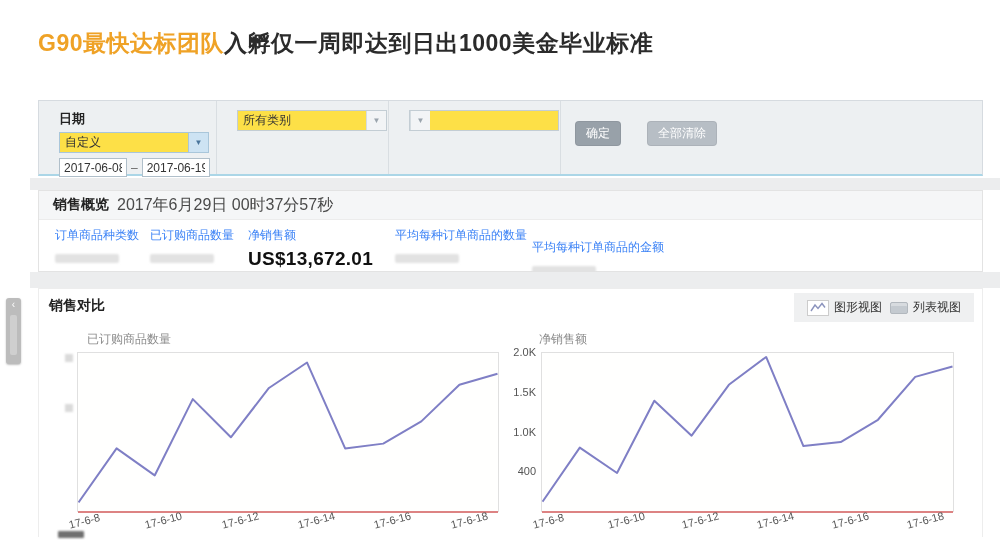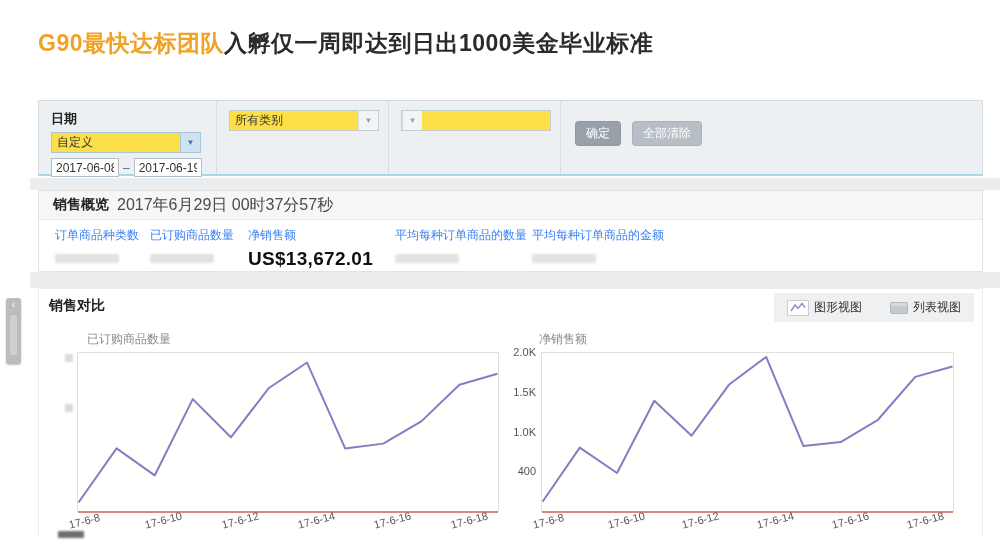--- a/index.html
+++ b/index.html
@@ -10,23 +10,23 @@
   
   .headline { position:absolute; left:38px; top:28px; font-size:23px; font-weight:bold; letter-spacing:.5px; color:#2b2b2b; white-space:nowrap; }
   .headline .hl { color:var(--accent,#efa226); }
 
   
   .side-tab { position:absolute; left:6px; top:298px; width:15px; height:66px; background:#bcbcbc; border-radius:3px; box-shadow:0 1px 2px rgba(0,0,0,.25); color:#fff; font-size:10px; text-align:center; line-height:14px; cursor:pointer; }
   .side-tab .streak { margin:3px auto 0; width:7px; height:40px; background:#cfcfcf; border-radius:2px; }
 
   
   .filter { position:absolute; left:38px; top:100px; width:945px; height:76px; background:#edf0f2; border:1px solid #d6dbe0; border-bottom:2px solid #abd6e7; display:flex; }
-  .fsec { padding:9px 12px 6px; border-right:1px solid #d9dee2; }
+  .fsec { padding:9px 20px 6px; border-right:1px solid #d9dee2; }
   .fsec.s1 { width:178px; } .fsec.s2 { width:172px; } .fsec.s3 { width:172px; }
-  .fsec.sbtn { border-right:none; flex:1; display:flex; align-items:flex-start; gap:11px; padding-top:20px; padding-left:14px; }
+  .fsec.sbtn { border-right:none; flex:1; display:flex; align-items:flex-start; gap:26px; padding-top:20px; padding-left:14px; }
   .flabel { font-size:13px; font-weight:bold; color:#222; margin-bottom:4px; }
   .combo { display:flex; width:150px; height:21px; background:#fde047; border:1px solid #a9c6da; align-items:stretch; cursor:pointer; }
   .combo .val { flex:1; font-size:12px; color:#333; line-height:19px; padding-left:5px; white-space:nowrap; overflow:hidden; }
   .combo .arrow { width:20px; display:flex; align-items:center; justify-content:center; font-size:8px; }
   .combo.blue .arrow { background:#cde3f3; border-left:1px solid #a9c6da; color:#49759c; }
   .combo.gray { border-color:#c3cdd4; }
   .combo.gray .arrow { background:#f2f4f6; border-left:1px solid #d4dce1; color:#9aa4ad; }
   .daterow { display:flex; align-items:center; margin-top:5px; }
   .daterow input { width:68px; height:19px; border:1px solid #b0bfca; font-size:12px; color:#333; padding:0 4px; font-family:inherit; background:#fff; }
   .daterow .sep { margin:0 4px; color:#666; font-size:12px; }
@@ -40,28 +40,28 @@
   .strip2 { top:272px; height:16px; }
 
   
   .overview { position:absolute; left:38px; top:190px; width:945px; height:82px; background:#fff; border:1px solid #e3e3e3; }
   .ov-head { height:29px; background:#f5f6f7; border-bottom:1px solid #ececec; display:flex; align-items:center; padding:0 14px; gap:8px; }
   .ov-title { font-size:14px; font-weight:bold; color:#222; }
   .ov-time { font-size:16px; color:#4a4a4a; }
   .metrics { display:flex; padding:7px 16px 0; }
   .metric { }
   .metric .mlabel { font-size:12px; color:#3b82f6; }
-  .m1 { width:95px; } .m2 { width:98px; } .m3 { width:147px; } .m4 { width:137px; } .m5 { width:150px; }
+  .m1 { width:95px; } .m2 { width:98px; } .m3 { width:147px; } .m4 { width:137px; } .m5 { width:150px;margin-top:12px; }
   .mvalue { font-size:19px; font-weight:bold; color:#111; margin-top:4px; letter-spacing:.3px; }
   .redacted { width:64px; height:9px; margin-top:10px; border-radius:2px; background:#e2e2e2; filter:blur(1.3px); }
 
   
   .comparison { position:absolute; left:38px; top:288px; width:945px; height:249px; background:#fff; border:1px solid #ededed; border-bottom:none; }
   .cmp-title { position:absolute; left:10px; top:8px; font-size:14px; font-weight:bold; color:#222; }
-  .view-toggle { position:absolute; right:8px; top:4px; display:flex; align-items:center; gap:22px; background:#eff0f1; padding:4px 10px; }
+  .view-toggle { position:absolute; right:8px; top:4px; display:flex; align-items:center; gap:2px; background:#eff0f1; padding:4px 10px; }
   .vt-item { display:flex; align-items:center; gap:5px; font-size:12px; color:#333; cursor:pointer; padding:2px 3px; }
   .icon-chart { width:22px; height:16px; background:#fff; border:1px solid #cccccc; display:flex; align-items:center; justify-content:center; }
   .icon-list { width:18px; height:12px; background:#c4cad0; border:1px solid #b2b8be; border-radius:2px; box-shadow:inset 0 3px 0 #d7dbdf; }
 
   .charts-row { position:absolute; left:20px; top:42px; display:flex; gap:12px; }
   .chart-block { position:relative; }
   .cb1 { width:440px; } .cb2 { width:443px; }
   .chart-title { font-size:12px; color:#8b8b8b; margin:0 0 4px 28px; }
   .chart-body { display:flex; }
   .yaxis { position:relative; height:160px; }

